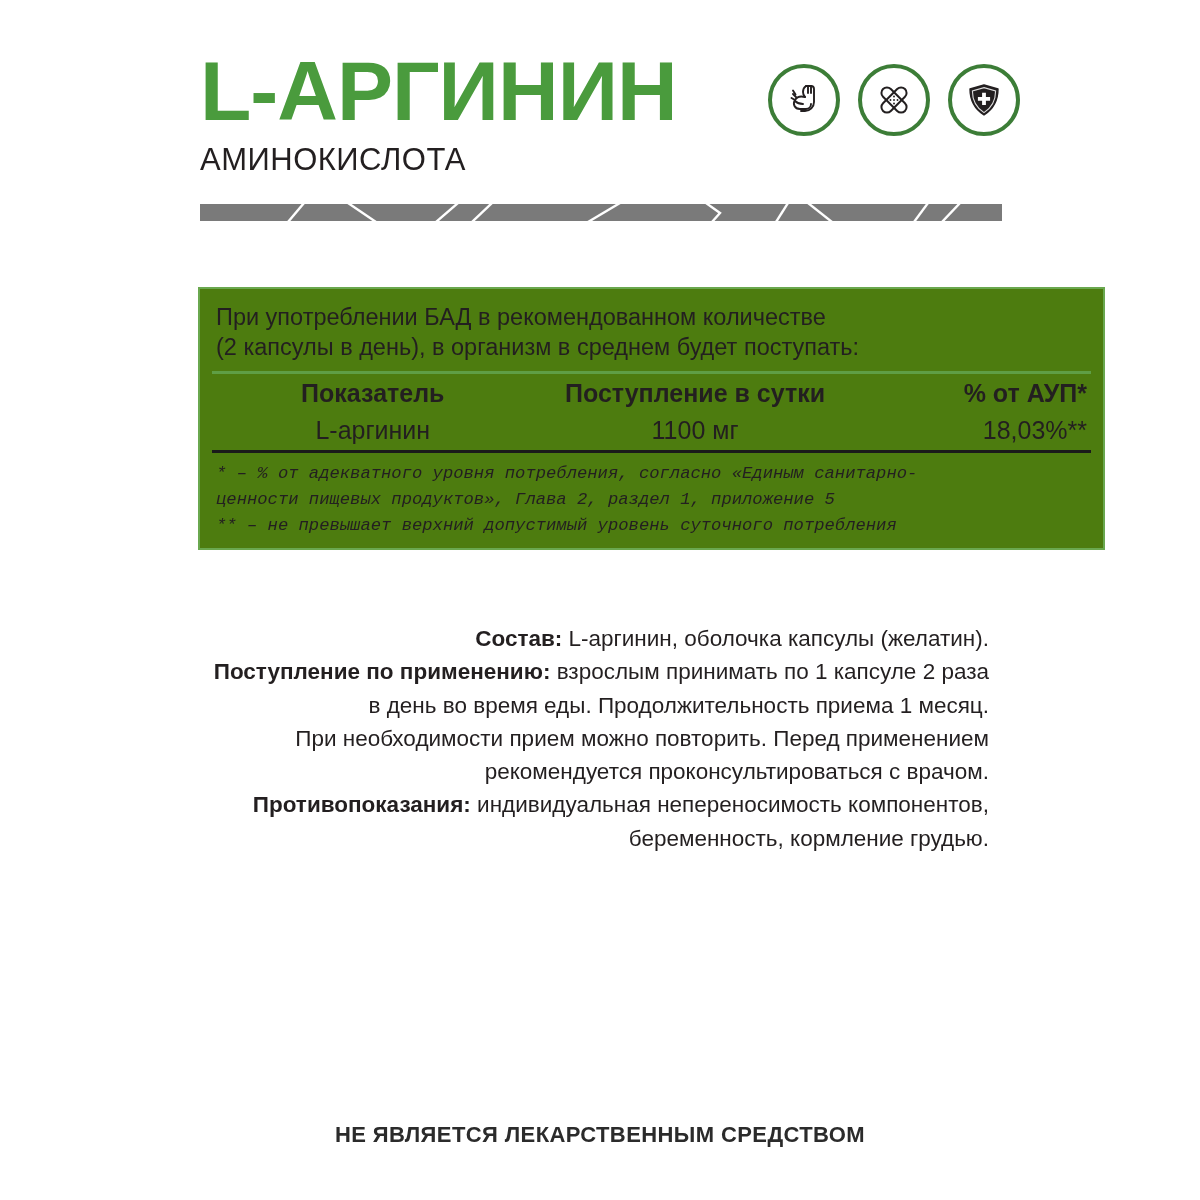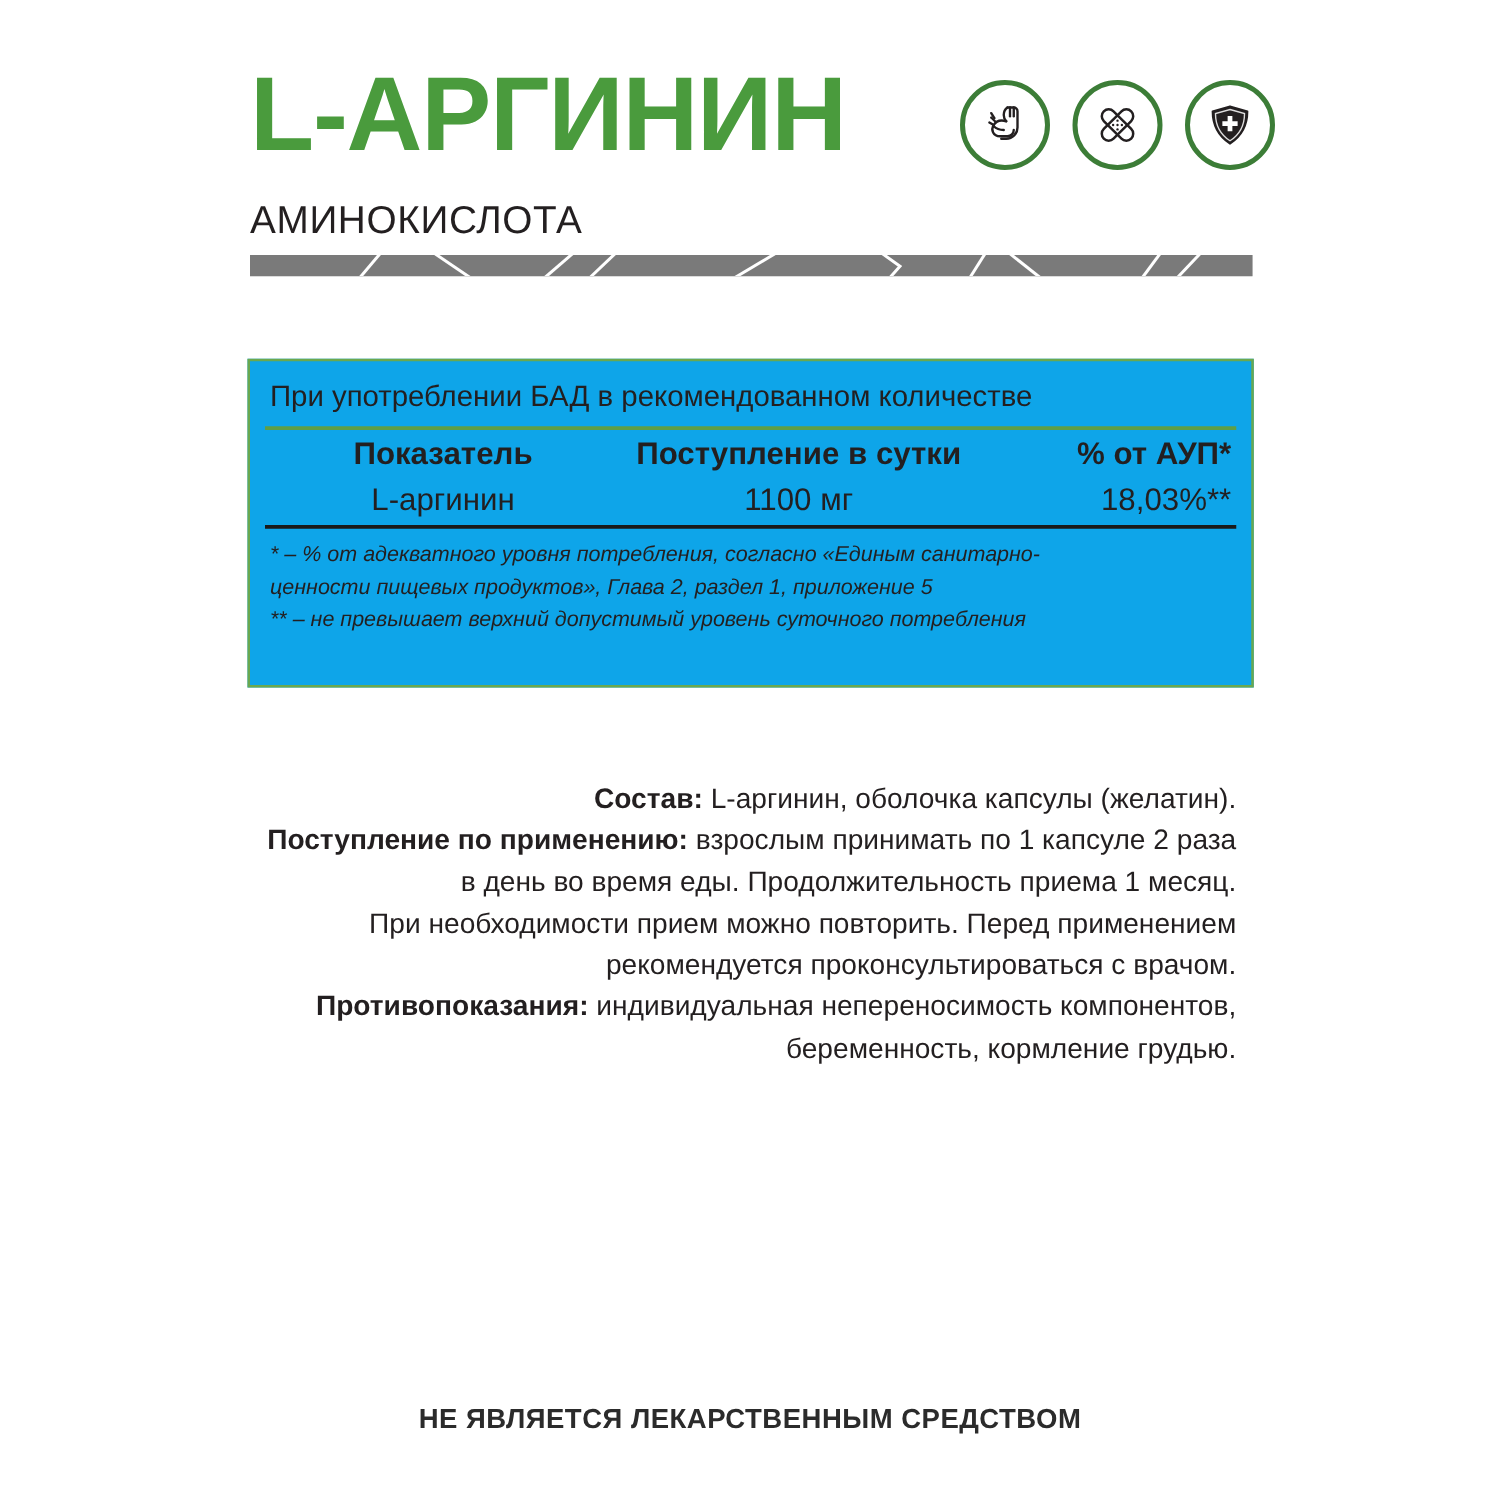--- a/index.html
+++ b/index.html
@@ -33,21 +33,21 @@
   }
   .product-title {
     font-size: 84px;
     line-height: 0.95;
     font-weight: bold;
     letter-spacing: -1px;
     color: #4a9b3d;
     white-space: nowrap;
   }
   .product-subtitle {
-    margin-top: 28px;
+    margin-top: 12px;
     font-size: 31px;
     line-height: 1;
     font-weight: normal;
     letter-spacing: 0.5px;
     color: #231f20;
     white-space: nowrap;
   }
 
   .badges {
     position: absolute;
@@ -79,25 +79,25 @@
     overflow: hidden;
     background: #7a7a7a;
   }
   .divider-bar svg { display: block; }
 
   
   .nutrition-box {
     position: absolute;
     left: 198px;
     top: 287px;
-    width: 805px;
+    width: 907px;
     height: 263px;
     border: 2px solid #6aa84f;
     box-sizing: border-box;
-    background: #0ea5e9;
+    background: #4d7c0f;
   }
   .nutri-intro {
     padding: 13px 16px 0 16px;
     font-size: 23.5px;
     line-height: 1.28;
     color: #231f20;
   }
   .rule-green {
     height: 3px;
     background: #5f9e45;
@@ -126,20 +126,21 @@
   .col-name   { width: 36%; text-align: center; padding-left: 4px !important; }
   .col-amount { width: 38%; text-align: center; }
   .col-pct    { width: 26%; text-align: right; padding-right: 4px !important; }
 
   .footnotes {
     padding: 8px 14px 0 16px;
     font-size: 17.2px;
     line-height: 1.5;
     font-style: italic;
     color: #231f20;
+    font-family: Liberation Mono, monospace;
   }
   .footnotes p { margin: 0; }
 
   
   .body-copy {
     position: absolute;
     left: 199px;
     top: 622px;
     width: 790px;
     font-size: 22.5px;
@@ -240,20 +241,21 @@
       <path d="M714 18 L728 -1"></path>
       <path d="M742 18 L760 -1"></path>
     </g>
   </svg>
 </div>
 
 <div class="nutrition-box">
 
   <div class="nutri-intro">
     <div>При употреблении БАД в рекомендованном количестве</div>
+    <div>(2 капсулы в день), в организм в среднем будет поступать:</div>
   </div>
 
   <div class="rule-green"></div>
 
   <table class="nutri">
     <thead>
       <tr>
         <th class="col-name">Показатель</th>
         <th class="col-amount">Поступление в сутки</th>
         <th class="col-pct">% от АУП*</th>

